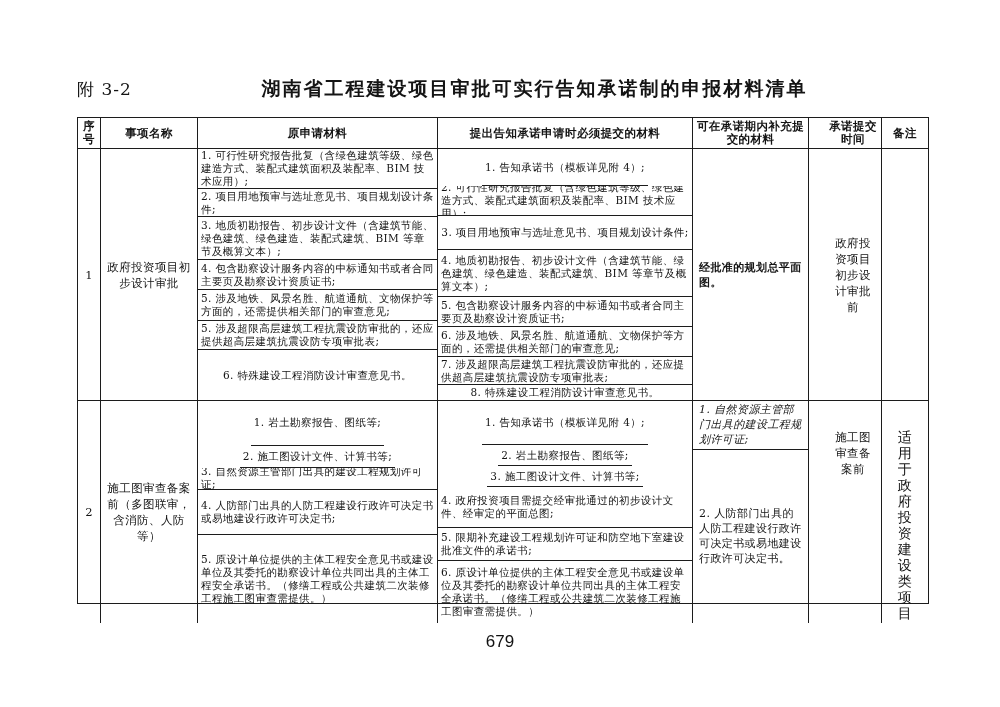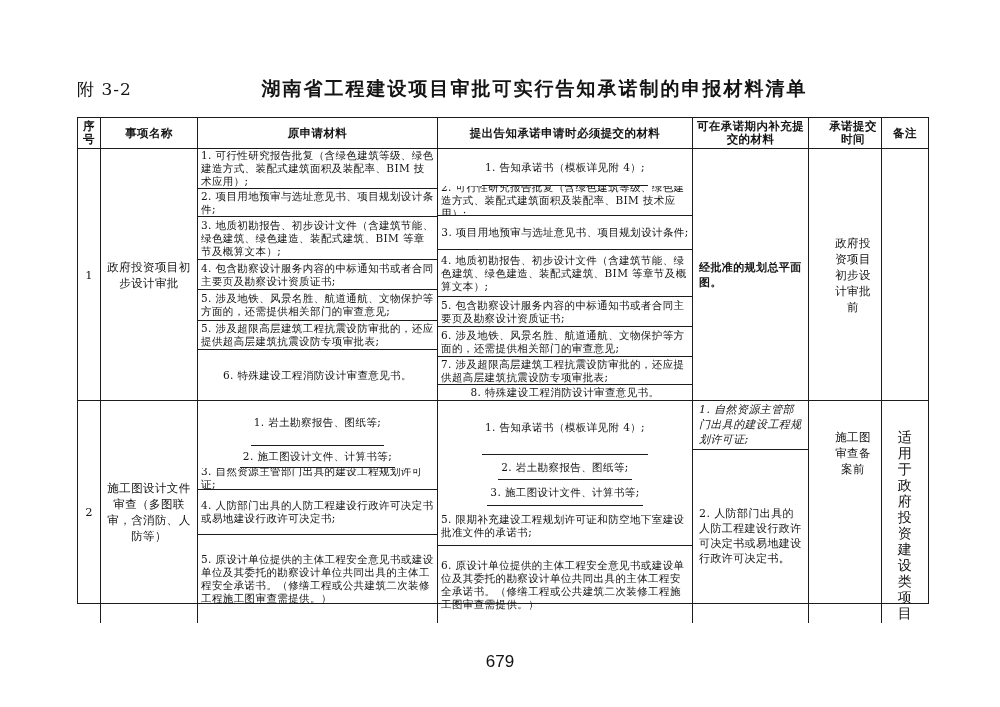--- a/index.html
+++ b/index.html
@@ -58,21 +58,21 @@
     text-align: justify;
   }
   .subcell:last-child { border-bottom: none; }
   .lefttxt { justify-content: flex-start; text-align: left; }
   .v-top { align-items: flex-start; }
   .pad-top { padding-top: 28px; }
   .narrow-wrap { padding-left: 8px; padding-right: 8px; font-size: 11.5px; line-height: 16px; }
   .remark-wrap { padding-left: 11px; padding-right: 11px; font-size: 14px; line-height: 16px; }
   .supp { font-size: 11px; line-height: 15px; }
   .page-number {
-    position: absolute; left: 0; top: 652px; width: 100%;
+    position: absolute; left: 0; top: 632px; width: 100%;
     text-align: center; font-size: 17px;
     font-family: "Liberation Sans", "DejaVu Sans", sans-serif;
     color: #111;
   }
 </style>
 </head>
 <body>
 
 <div class="page">
 
@@ -118,34 +118,35 @@
         <div class="subcell lefttxt" style="flex:14">8. 特殊建设工程消防设计审查意见书。</div>
       </div>
 
       <div class="cell c5 lefttxt supp" style="padding-left:6px;padding-right:6px;font-weight:bold;">经批准的规划总平面图。</div>
       <div class="cell c6 center-txt narrow-wrap">政府投资项目初步设计审批前</div>
       <div class="cell c7 center-txt"></div>
     </div>
 
     <div class="brow row2">
       <div class="cell c1 center-txt">2</div>
-      <div class="cell c2 center-txt">施工图设计文件审查（多图联审，含消防、人防等）</div>
+      <div class="cell c2 center-txt">施工图审查备案前（多图联审，含消防、人防等）</div>
 
       <div class="cell c3 subcol">
         <div class="subcell lefttxt" style="flex:41">1. 岩土勘察报告、图纸等;</div>
         <div class="subcell lefttxt" style="flex:19">2. 施工图设计文件、计算书等;</div>
         <div class="subcell lefttxt" style="flex:18">3. 自然资源主管部门出具的建设工程规划许可证;</div>
         <div class="subcell lefttxt" style="flex:42">4. 人防部门出具的人防工程建设行政许可决定书或易地建设行政许可决定书;</div>
         <div class="subcell lefttxt" style="flex:84">5. 原设计单位提供的主体工程安全意见书或建设单位及其委托的勘察设计单位共同出具的主体工程安全承诺书。（修缮工程或公共建筑二次装修工程施工图审查需提供。）</div>
       </div>
 
       <div class="cell c4 subcol">
         <div class="subcell lefttxt" style="flex:41">1. 告知承诺书（模板详见附 4）;</div>
         <div class="subcell lefttxt" style="flex:18">2. 岩土勘察报告、图纸等;</div>
         <div class="subcell lefttxt" style="flex:18">3. 施工图设计文件、计算书等;</div>
+        <div class="subcell lefttxt" style="flex:37">4. 政府投资项目需提交经审批通过的初步设计文件、经审定的平面总图;</div>
         <div class="subcell lefttxt" style="flex:30">5. 限期补充建设工程规划许可证和防空地下室建设批准文件的承诺书;</div>
         <div class="subcell lefttxt" style="flex:60">6. 原设计单位提供的主体工程安全意见书或建设单位及其委托的勘察设计单位共同出具的主体工程安全承诺书。（修缮工程或公共建筑二次装修工程施工图审查需提供。）</div>
       </div>
 
       <div class="cell c5 subcol">
         <div class="subcell lefttxt supp v-top" style="flex:43;padding-left:6px;padding-right:6px;font-style:italic;">1. 自然资源主管部门出具的建设工程规划许可证;</div>
         <div class="subcell lefttxt supp" style="flex:161;padding-left:6px;padding-right:6px;">2. 人防部门出具的人防工程建设行政许可决定书或易地建设行政许可决定书。</div>
       </div>
 
       <div class="cell c6 center-txt narrow-wrap v-top pad-top">施工图审查备案前</div>

